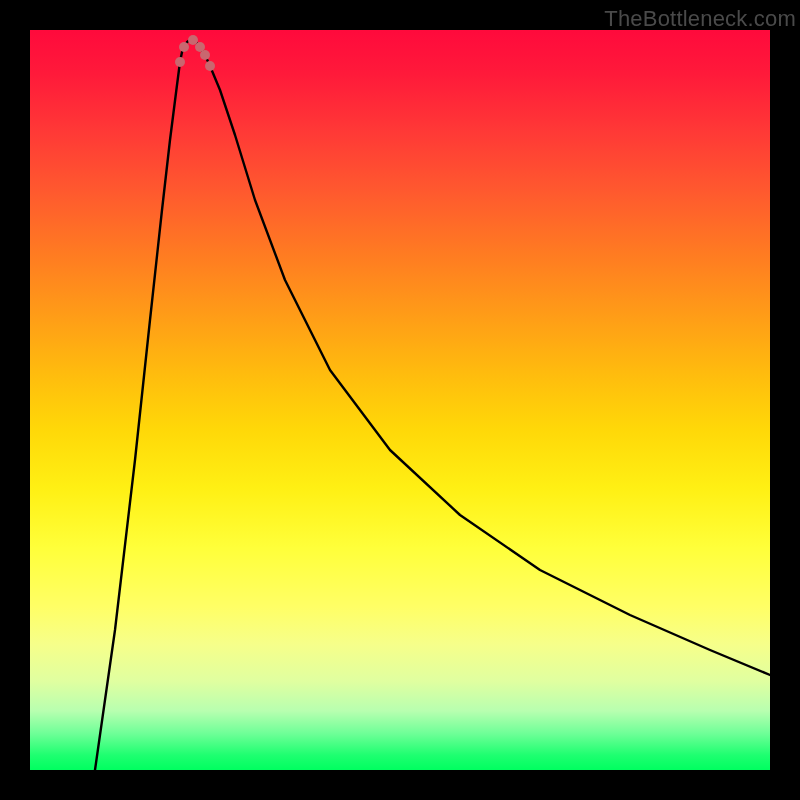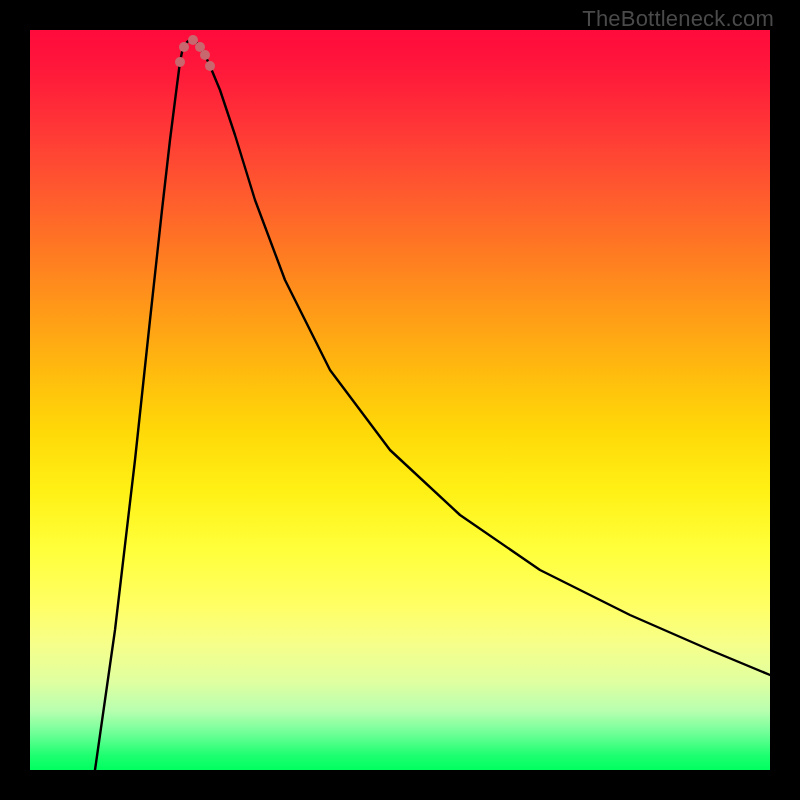--- a/index.html
+++ b/index.html
@@ -41,21 +41,21 @@
       #e0ffa0 88%,
       #b8ffb0 92%,
       #70ff98 95%,
       #1eff70 98%,
       #00ff60 100%
     );
   }
   .watermark {
     position: absolute;
     top: 6px;
-    right: 26px;
+    right: 4px;
     color: #4a4a4a;
     font-size: 22px;
     font-weight: 500;
     letter-spacing: 0.2px;
   }
   svg.curve {
     position: absolute;
     left: 0;
     top: 0;
     width: 740px;

